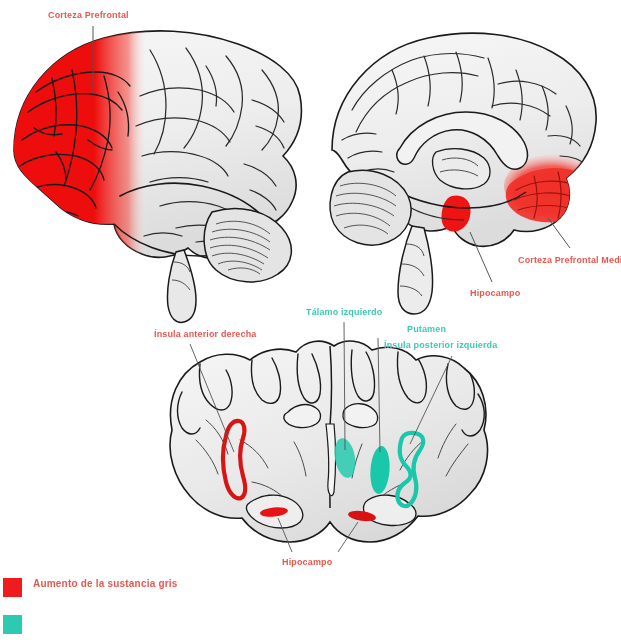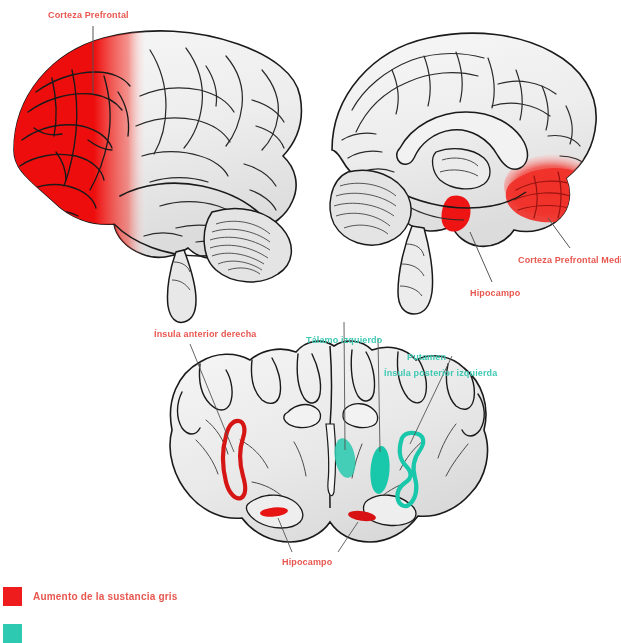--- a/index.html
+++ b/index.html
@@ -27,31 +27,30 @@
   .lbl {
     position: absolute;
     font-family: "Liberation Sans", sans-serif;
     font-size: 9px;
     font-weight: bold;
     letter-spacing: 0.15px;
     white-space: nowrap;
     line-height: 11px;
   }
   .lbl.red  { color: #e8574f; }
-  .lbl.teal { color: #3fc9b3; margin-top: 28px; }
+  .lbl.teal { color: #3fc9b3; }
 
   .legend {
     position: absolute;
     left: 3px;
     top: 578px;
     width: 320px;
   }
   .legend-row {
     display: flex;
-    align-items: center;
     height: 37px;
   }
   .swatch {
     width: 19px;
     height: 19px;
     flex: 0 0 19px;
   }
   .legend-text {
     margin-left: 11px;
     font-family: "Liberation Sans", sans-serif;

